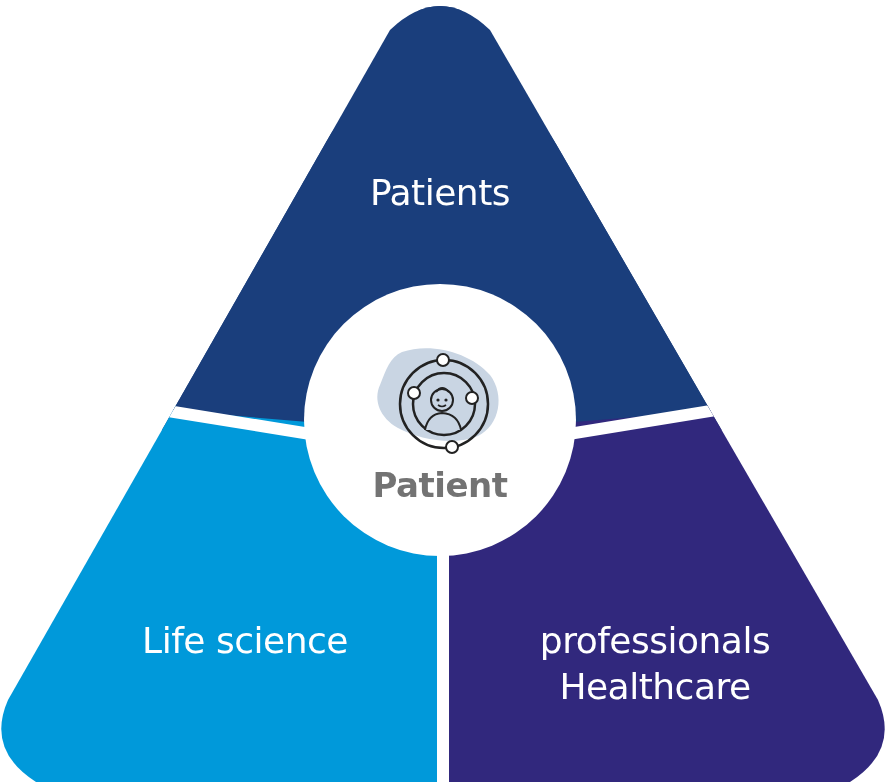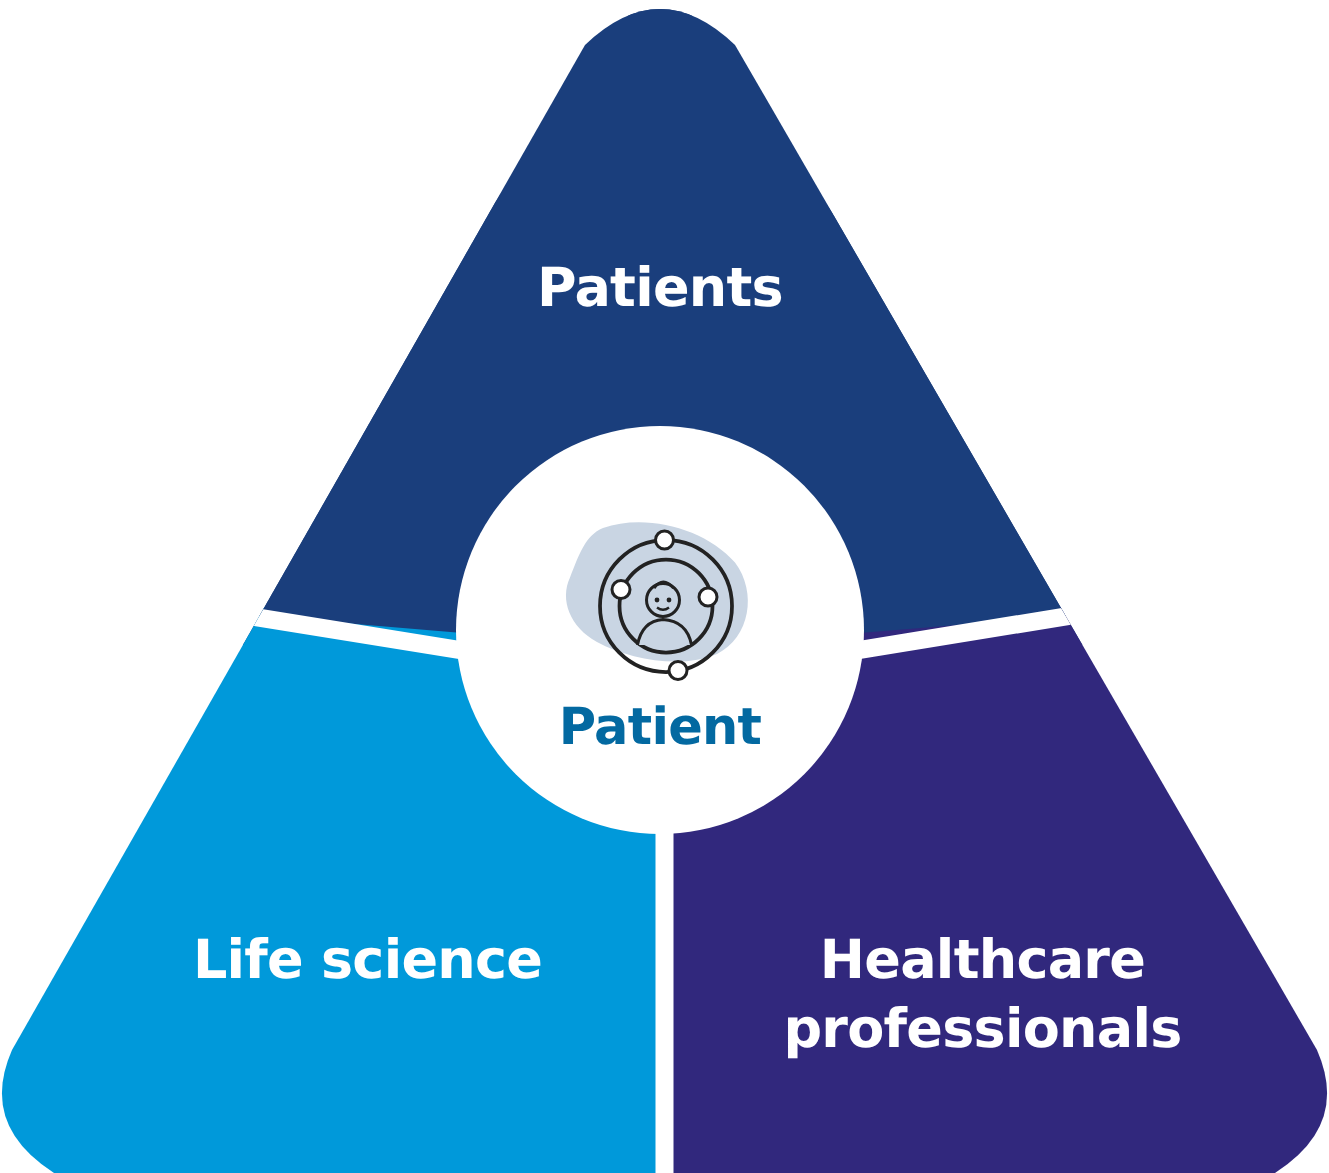--- a/index.html
+++ b/index.html
@@ -17,21 +17,21 @@
     #diagram {
       position: absolute;
       left: 0;
       top: 0;
       width: 886px;
       height: 782px;
     }
     .label {
       position: absolute;
       color: #ffffff;
-      font-weight: bold;
+      font-weight: normal;
       text-align: center;
       line-height: 46px;
       font-size: 36px;
       letter-spacing: -0.5px;
       white-space: nowrap;
     }
     .label span { display: block; }
     #label-top {
       left: 290px;
       top: 170px;
@@ -49,21 +49,21 @@
     }
     #center-label {
       position: absolute;
       left: 340px;
       top: 463px;
       width: 200px;
       text-align: center;
       font-weight: bold;
       font-size: 34px;
       line-height: 44px;
-      color: #0369a1;
+      color: #737373;
       letter-spacing: -0.5px;
     }
   </style>
 </head>
 <body>
 
 <svg id="diagram" viewBox="0 0 886 782" xmlns="http://www.w3.org/2000/svg">
   <defs>
     <clipPath id="triClip">
 
@@ -116,17 +116,17 @@
 
 <div class="label" id="label-top">
   <span>Patients</span>
 </div>
 
 <div class="label" id="label-left">
   <span>Life science</span>
 </div>
 
 <div class="label" id="label-right">
+  <span>professionals</span>
   <span>Healthcare</span>
-  <span>professionals</span>
 </div>
 
 <div id="center-label">Patient</div>
 
 </body></html>

